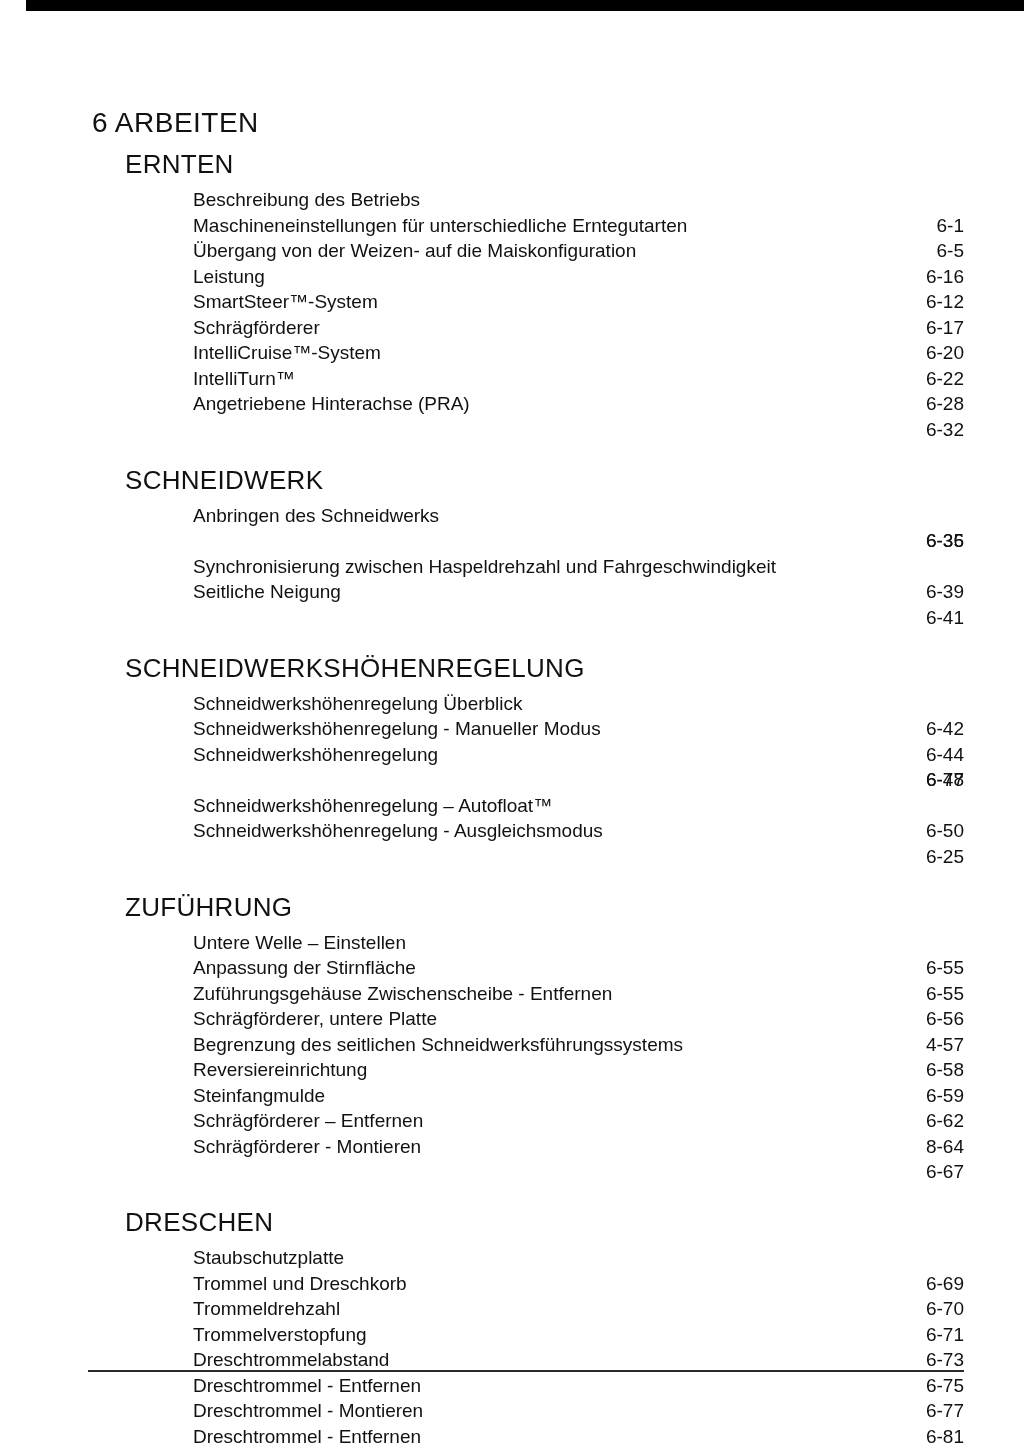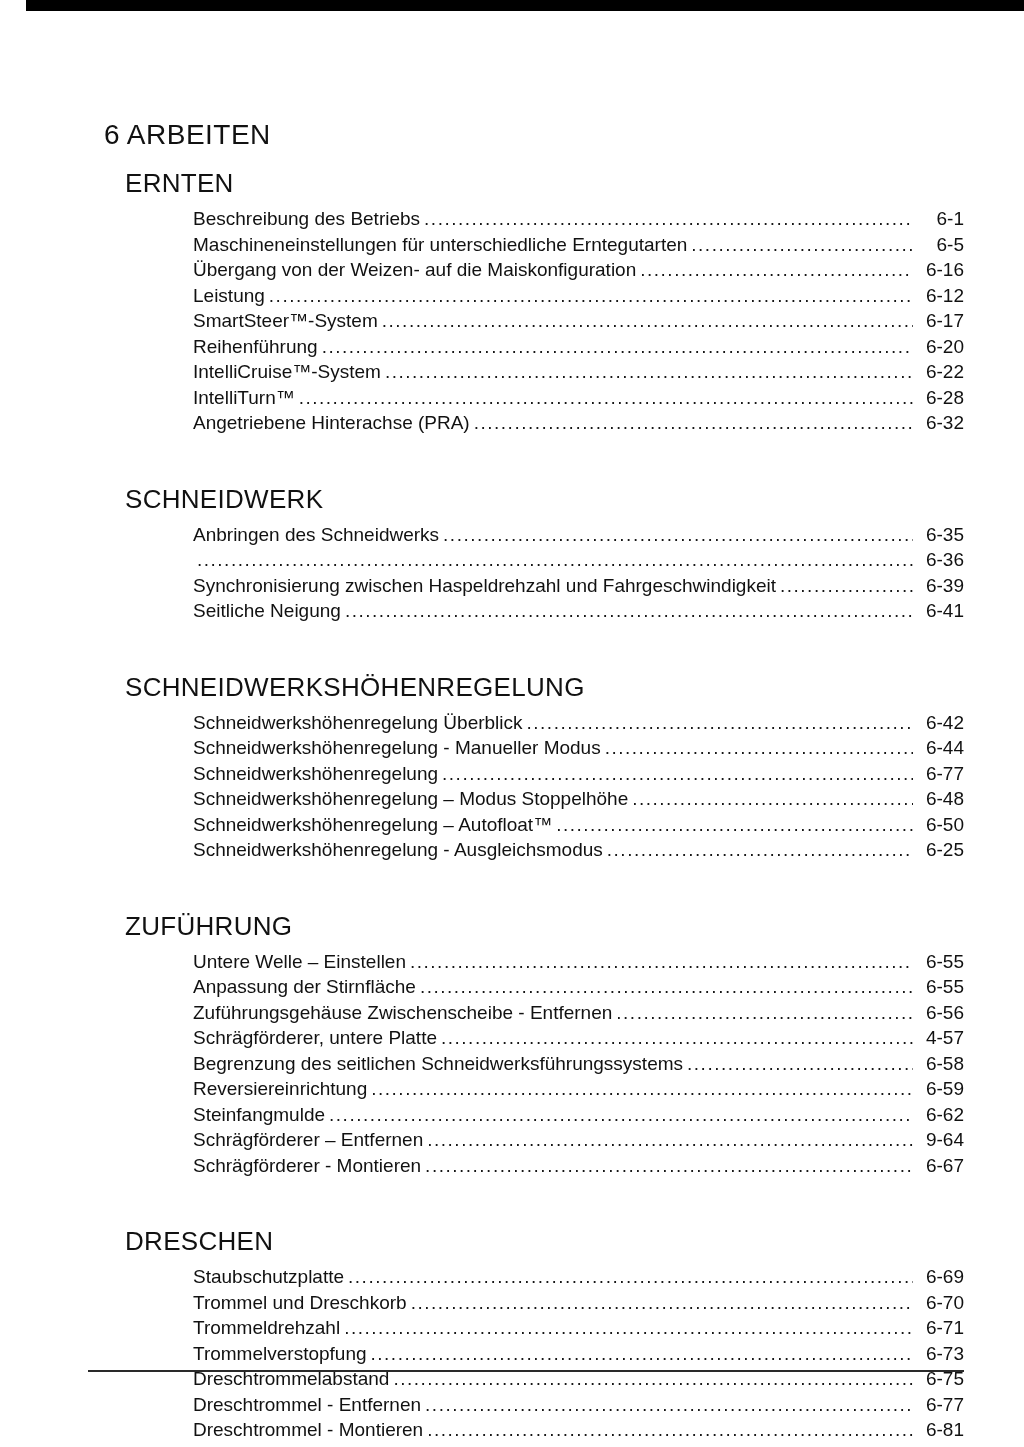--- a/index.html
+++ b/index.html
@@ -24,21 +24,21 @@
     height: 11px;
     background: #000000;
   }
   .content {
     position: absolute;
     top: 102px;
     left: 88px;
     right: 60px;
   }
   .chapter-title {
-    margin: 16px;
+    margin: 4px;
     font-size: 28px;
     font-weight: 400;
     line-height: 34px;
     letter-spacing: 0.5px;
     white-space: nowrap;
   }
   .sections {
     margin-left: 37px; 
   }
   .toc-section { margin: 0; }
@@ -51,24 +51,24 @@
     white-space: nowrap;
   }
   .toc-section:first-child .section-title {
     margin-top: 9px;
   }
   .entries {
     margin-left: 68px; 
   }
   .toc-row {
     display: flex;
-    align-items: flex-end;
     font-size: 19px;
     line-height: 25.5px;
     height: 25.5px;
+    flex-direction: column;
   }
   .toc-title {
     white-space: nowrap;
     flex: 0 0 auto;
   }
   .toc-leader {
     flex: 1 1 auto;
     overflow: hidden;
     white-space: nowrap;
     letter-spacing: 1.5px;
@@ -122,21 +122,21 @@
               <span class="toc-title">Leistung</span>
               <span class="toc-leader">....................................................................................................................................................................................................................................................................</span>
               <span class="toc-page">6-12</span>
             </div>
             <div class="toc-row">
               <span class="toc-title">SmartSteer™-System</span>
               <span class="toc-leader">....................................................................................................................................................................................................................................................................</span>
               <span class="toc-page">6-17</span>
             </div>
             <div class="toc-row">
-              <span class="toc-title">Reihenführung</span>
+              <span class="toc-title">Schrägförderer</span>
               <span class="toc-leader">....................................................................................................................................................................................................................................................................</span>
               <span class="toc-page">6-20</span>
             </div>
             <div class="toc-row">
               <span class="toc-title">IntelliCruise™-System</span>
               <span class="toc-leader">....................................................................................................................................................................................................................................................................</span>
               <span class="toc-page">6-22</span>
             </div>
             <div class="toc-row">
               <span class="toc-title">IntelliTurn™</span>
@@ -186,21 +186,20 @@
               <span class="toc-title">Schneidwerkshöhenregelung - Manueller Modus</span>
               <span class="toc-leader">....................................................................................................................................................................................................................................................................</span>
               <span class="toc-page">6-44</span>
             </div>
             <div class="toc-row">
               <span class="toc-title">Schneidwerkshöhenregelung</span>
               <span class="toc-leader">....................................................................................................................................................................................................................................................................</span>
               <span class="toc-page">6-77</span>
             </div>
             <div class="toc-row">
-              <span class="toc-title">Schneidwerkshöhenregelung – Modus Stoppelhöhe</span>
               <span class="toc-leader">....................................................................................................................................................................................................................................................................</span>
               <span class="toc-page">6-48</span>
             </div>
             <div class="toc-row">
               <span class="toc-title">Schneidwerkshöhenregelung – Autofloat™</span>
               <span class="toc-leader">....................................................................................................................................................................................................................................................................</span>
               <span class="toc-page">6-50</span>
             </div>
             <div class="toc-row">
               <span class="toc-title">Schneidwerkshöhenregelung - Ausgleichsmodus</span>
@@ -243,21 +242,21 @@
               <span class="toc-page">6-59</span>
             </div>
             <div class="toc-row">
               <span class="toc-title">Steinfangmulde</span>
               <span class="toc-leader">....................................................................................................................................................................................................................................................................</span>
               <span class="toc-page">6-62</span>
             </div>
             <div class="toc-row">
               <span class="toc-title">Schrägförderer – Entfernen</span>
               <span class="toc-leader">....................................................................................................................................................................................................................................................................</span>
-              <span class="toc-page">9-64</span>
+              <span class="toc-page">8-64</span>
             </div>
             <div class="toc-row">
               <span class="toc-title">Schrägförderer - Montieren</span>
               <span class="toc-leader">....................................................................................................................................................................................................................................................................</span>
               <span class="toc-page">6-67</span>
             </div>
           </div>
         </section>
         <section class="toc-section">
           <h2 class="section-title">DRESCHEN</h2>

